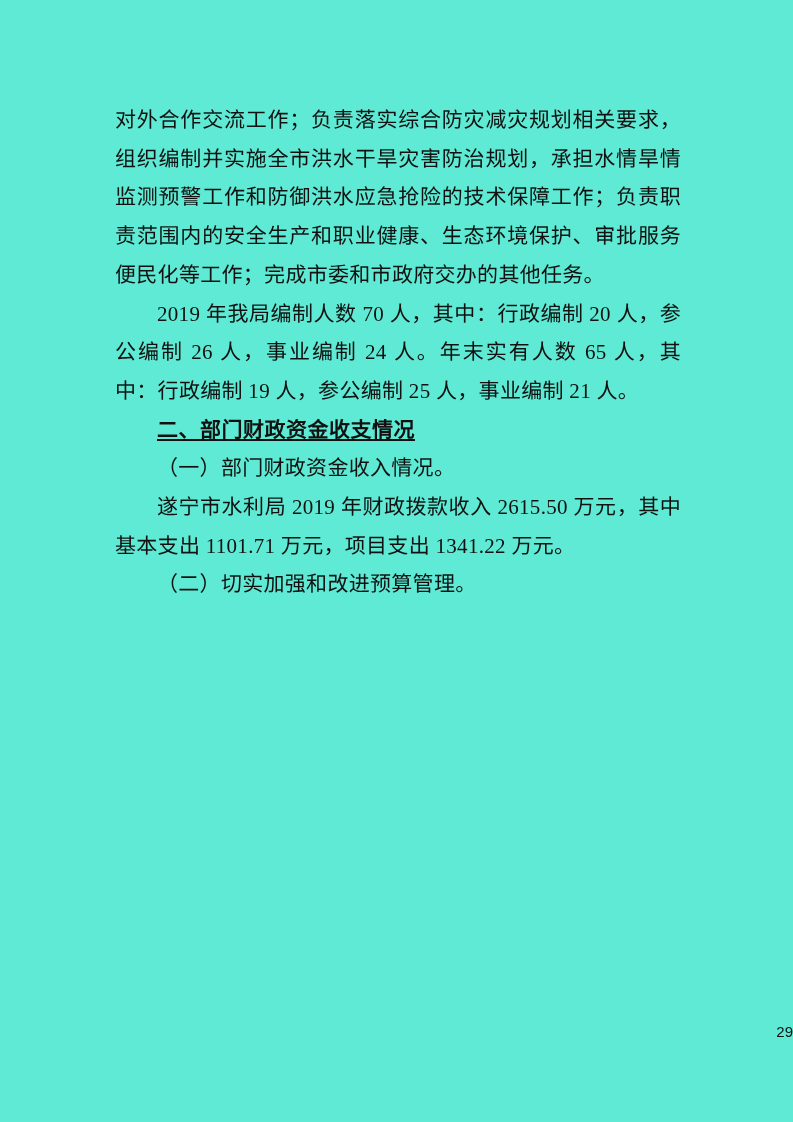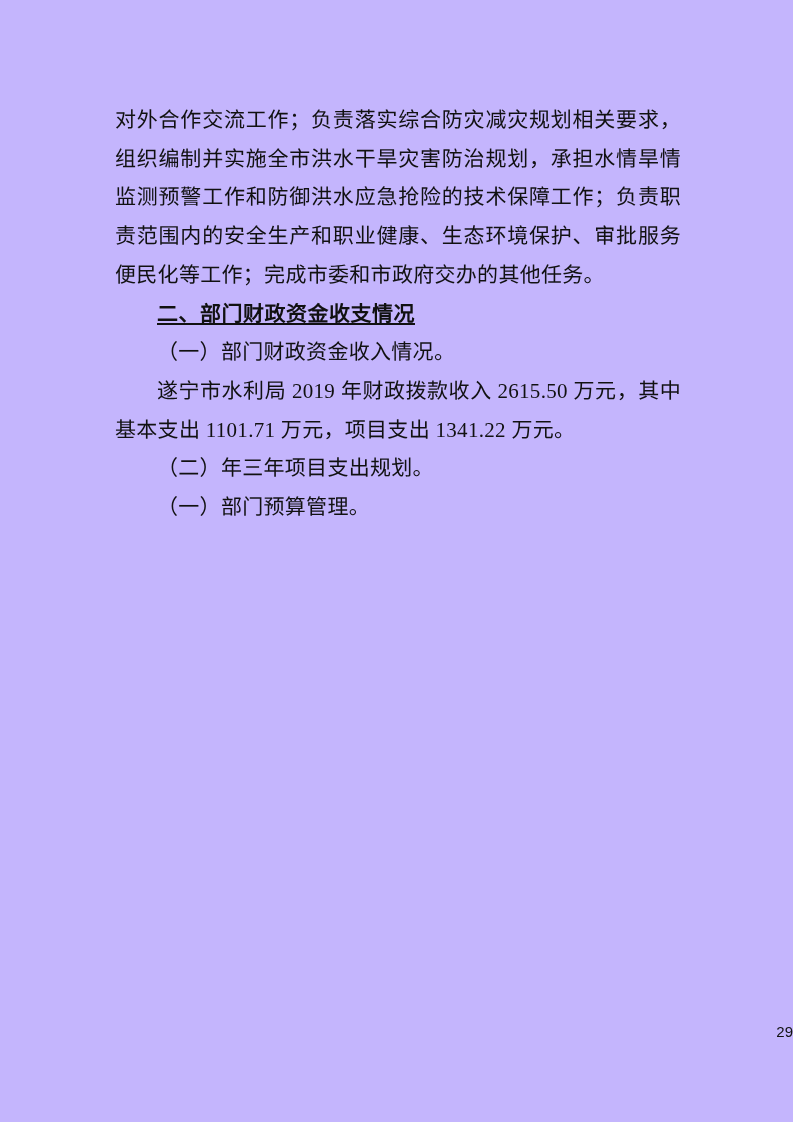--- a/index.html
+++ b/index.html
@@ -5,21 +5,21 @@
 <style>
   html, body {
     margin: 0;
     padding: 0;
     background: #ffffff;
   }
   .page {
     position: relative;
     width: 793px;
     height: 1122px;
-    background: #c4b5fd;
+    background: #5eead4;
     overflow: hidden;
     font-family: "Liberation Serif", "DejaVu Serif", serif;
     color: #111111;
   }
   .content {
     position: absolute;
     top: 101px;
     left: 115px;
     width: 566px;
   }
@@ -53,20 +53,20 @@
     font-family: "Liberation Sans", "DejaVu Sans", sans-serif;
     color: #111111;
   }
 </style>
 </head>
 <body>
 
 <div class="page">
   <main class="content">
       <p class="para">对外合作交流工作；负责落实综合防灾减灾规划相关要求，组织编制并实施全市洪水干旱灾害防治规划，承担水情旱情监测预警工作和防御洪水应急抢险的技术保障工作；负责职责范围内的安全生产和职业健康、生态环境保护、审批服务便民化等工作；完成市委和市政府交办的其他任务。</p>
+      <p class="para indent">2019 年我局编制人数 70 人，其中：行政编制 20 人，参公编制 26 人，事业编制 24 人。年末实有人数 65 人，其中：行政编制 19 人，参公编制 25 人，事业编制 21 人。</p>
       <p class="para heading indent">二、部门财政资金收支情况</p>
       <p class="para indent">（一）部门财政资金收入情况。</p>
       <p class="para indent">遂宁市水利局 2019 年财政拨款收入 2615.50 万元，其中基本支出 1101.71 万元，项目支出 1341.22 万元。</p>
-      <p class="para indent">（二）年三年项目支出规划。</p>
-      <p class="para indent">（一）部门预算管理。</p>
+      <p class="para indent">（二）切实加强和改进预算管理。</p>
     </main>
   <div class="page-number">29</div>
 </div>
 
 </body></html>

